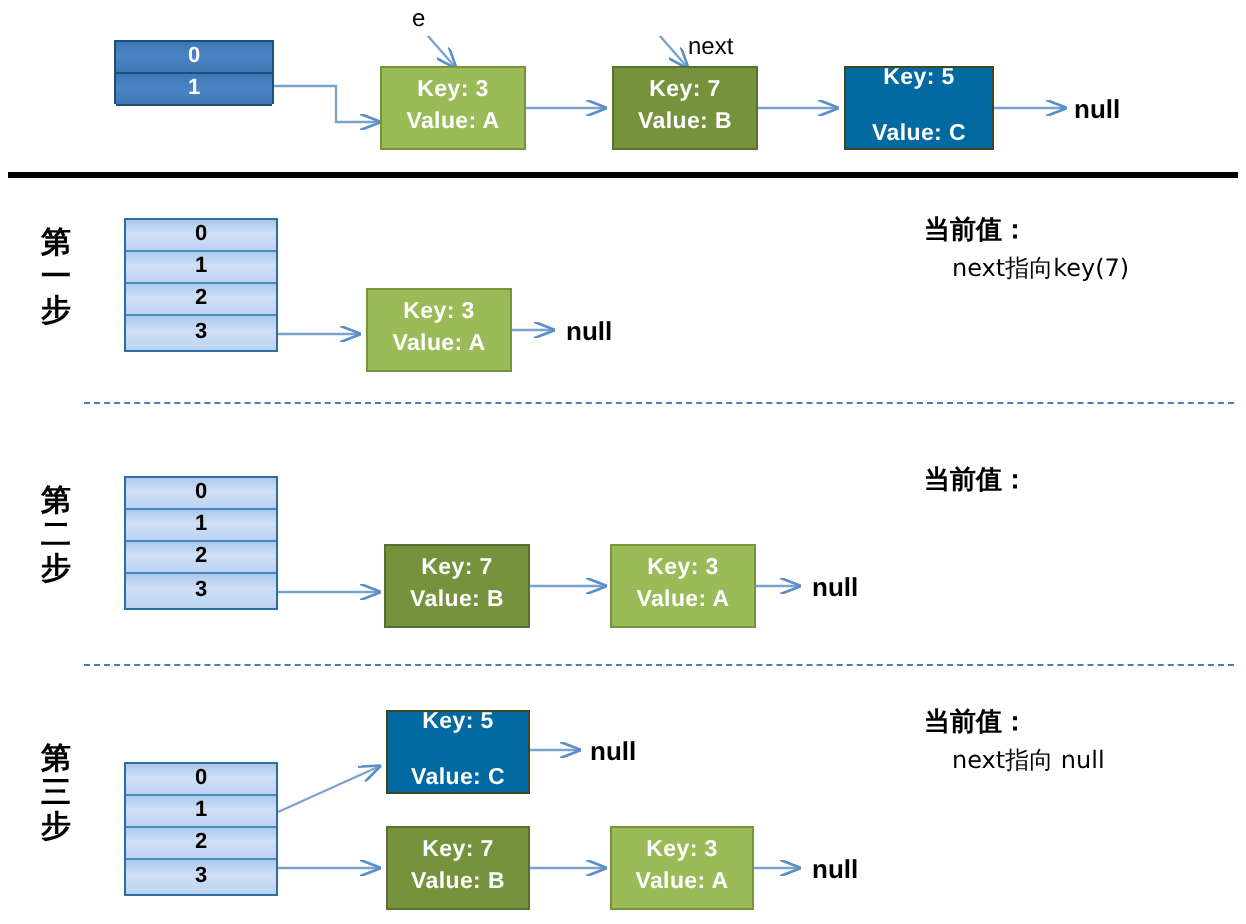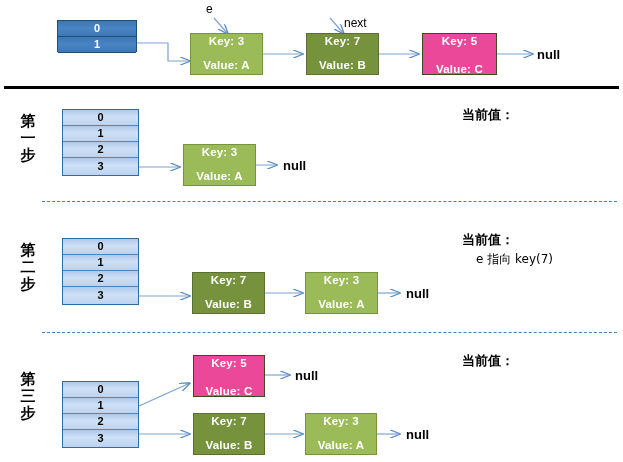--- a/index.html
+++ b/index.html
@@ -30,28 +30,28 @@
     color:#ffffff;
     background:linear-gradient(to bottom,#3E77B5 0%,#4A84C4 50%,#3E77B5 100%);
     border-bottom:1px solid #1F4E79;
   }
 
   
   .node{
     position:absolute;
     box-sizing:border-box;
     display:flex;flex-direction:column;
-    align-items:center;justify-content:space-between;
+    align-items:center;justify-content:center;
     color:#ffffff;font-weight:bold;font-size:11.5px;
     line-height:1.35;
     letter-spacing:0.2px;
   }
   .node.light{background:#9BBB59;border:1.5px solid #77933C;}
   .node.mid{background:#76923C;border:1.5px solid #5B7030;}
-  .node.dark{background:#ec4899;border:1.5px solid #3B4A1E;gap:12px;}
+  .node.dark{background:#0369a1;border:1.5px solid #3B4A1E;gap:12px;}
   .node span{display:block;white-space:nowrap;}
 
   
   .nulltxt{
     position:absolute;
     font-size:13px;font-weight:bold;color:#000;
     white-space:nowrap;
   }
 
   
@@ -162,20 +162,21 @@
   </div>
 
   <div class="node light" style="left:183px;top:144px;width:73px;height:42px;">
     <span>Key: 3</span>
     <span>Value: A</span>
   </div>
   <div class="nulltxt" style="left:283px;top:158px;">null</div>
 
   <div class="annot" style="left:462px;top:106px;">
     <div class="title">当前值：</div>
+    <div class="line">next指向key(7)</div>
   </div>
 
   <div class="sep-dashed" style="left:42px;top:201px;width:575px;"></div>
 
   <div class="steplabel" style="left:18px;top:242px;">
     <i>第</i>
     <i>二</i>
     <i>步</i>
   </div>
 
@@ -191,21 +192,20 @@
     <span>Value: B</span>
   </div>
   <div class="node light" style="left:305px;top:272px;width:73px;height:42px;">
     <span>Key: 3</span>
     <span>Value: A</span>
   </div>
   <div class="nulltxt" style="left:406px;top:286px;">null</div>
 
   <div class="annot" style="left:462px;top:231px;">
     <div class="title">当前值：</div>
-    <div class="line">e 指向 key(7)</div>
   </div>
 
   <div class="sep-dashed" style="left:42px;top:332px;width:575px;"></div>
 
   <div class="steplabel" style="left:18px;top:371px;">
     <i>第</i>
     <i>三</i>
     <i>步</i>
   </div>
 
@@ -227,15 +227,16 @@
     <span>Value: B</span>
   </div>
   <div class="node light" style="left:305px;top:413px;width:72px;height:42px;">
     <span>Key: 3</span>
     <span>Value: A</span>
   </div>
   <div class="nulltxt" style="left:406px;top:427px;">null</div>
 
   <div class="annot" style="left:462px;top:352px;">
     <div class="title">当前值：</div>
+    <div class="line">next指向 null</div>
   </div>
 
 </div>
 
 </body></html>

